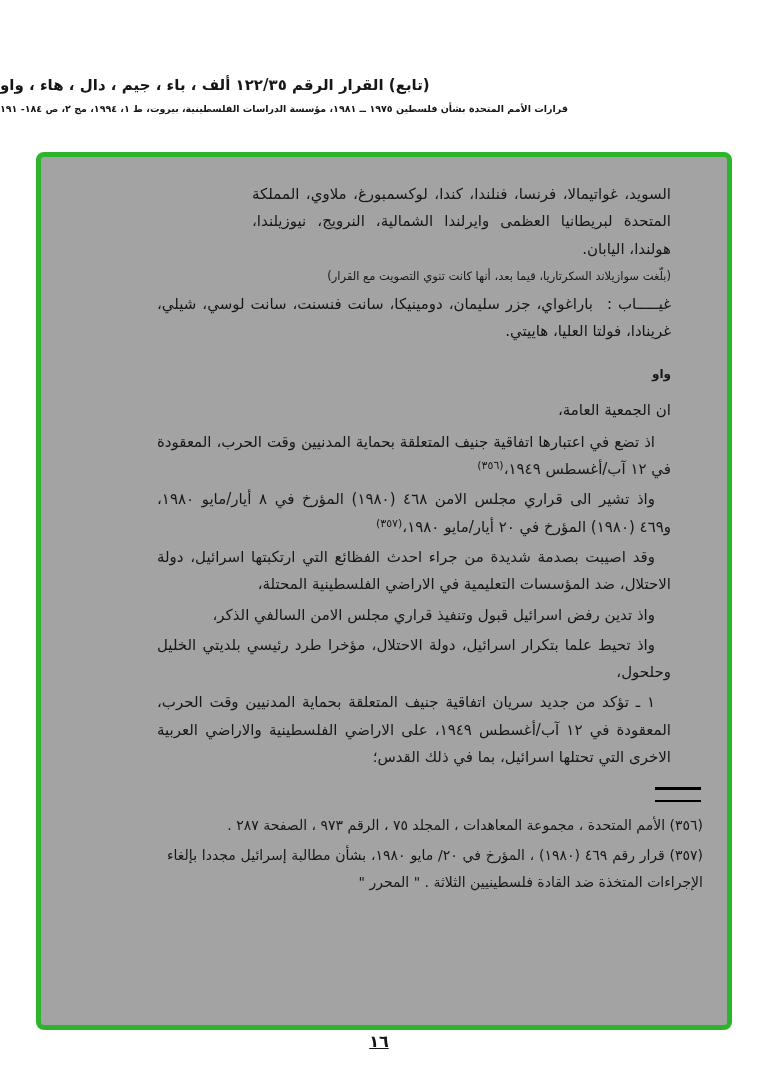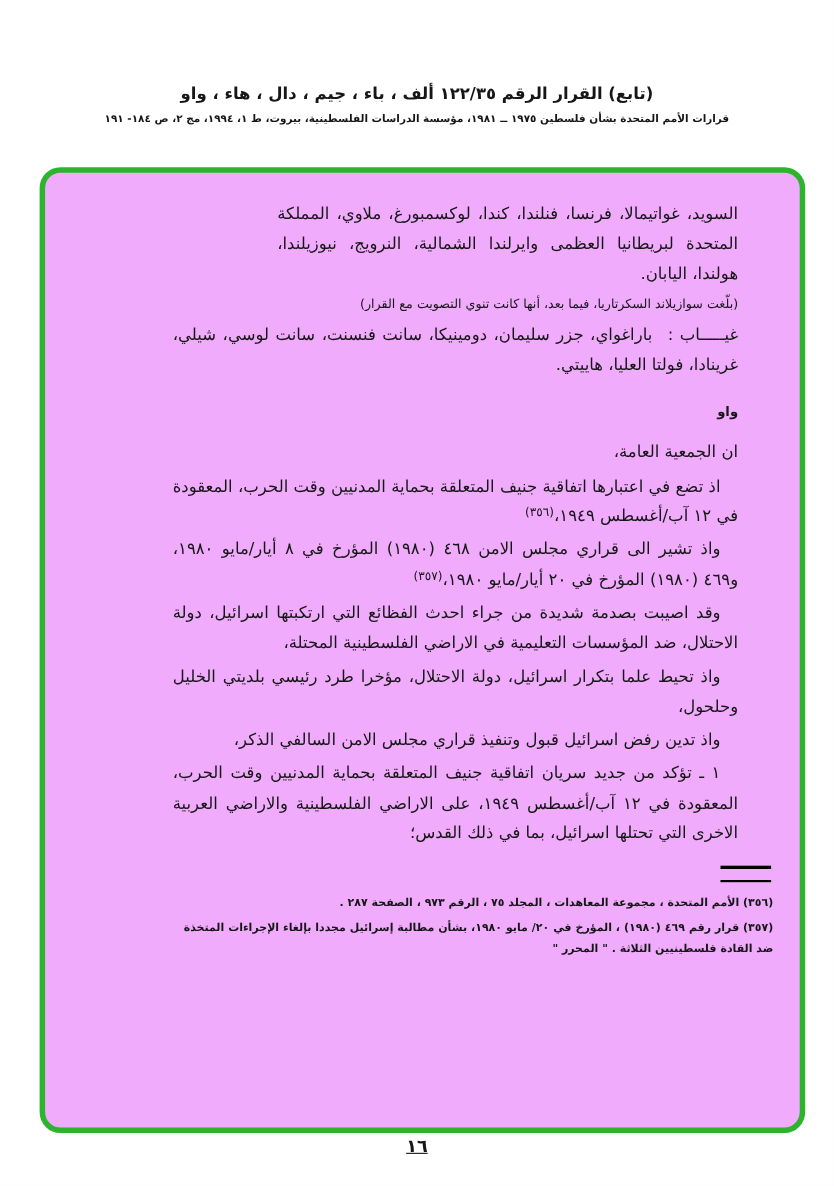--- a/index.html
+++ b/index.html
@@ -5,31 +5,31 @@
   html,body{margin:0;padding:0;background:#ffffff;}
   body{
     width:758px;height:1078px;
     font-family:"DejaVu Sans",sans-serif;
     color:#161616;
     -webkit-font-smoothing:antialiased;
   }
   .page{position:relative;width:758px;height:1078px;background:#fff;overflow:hidden;}
 
   
-  .doc-header{padding-top:76px;text-align:center;direction:rtl;}
+  .doc-header{padding-top:76px;text-align:left;direction:rtl;}
   .header-line1{font-size:15px;font-weight:700;letter-spacing:.2px;}
   .header-line2{font-size:9.5px;font-weight:700;margin-top:9px;}
 
   
   .frame{
     position:absolute;top:152px;left:36px;
     width:686px;height:868px;
     border:5px solid var(--frame-green,#2cb42c);
-    border-radius:19px;
-    background:#f0abfc;
+    border-radius:8px;
+    background:#a3a3a3;
     overflow:hidden;
   }
   .frame-inner{
     direction:rtl;
     text-align:justify;
     padding:24px 56px 14px 116px;
     font-size:15px;
     line-height:1.82;
   }
 
@@ -47,21 +47,21 @@
 
   .para{margin:0 0 3px;text-indent:16px;}
   .lead{font-weight:400;}
   .fn-ref{font-size:11px;position:relative;top:-5px;font-weight:400;margin-top:30px;}
 
   .fn-rules{margin:16px -30px 6px 0;}
   .fn-rule{width:46px;height:2.5px;background:#000;margin:0 0 10px auto;}
 
   .footnotes{
     margin:0 -32px 0 10px;
-    font-size:10px;font-weight:700;line-height:1.95;
+    font-size:14px;font-weight:400;line-height:1.95;
     text-align:justify;
   }
   .footnote{margin:0 0 2px;}
 
   .page-number{
     position:absolute;left:0;right:0;top:1032px;
     text-align:center;font-size:16px;font-weight:700;text-decoration:underline;
   }
 </style>
 </head>
@@ -86,23 +86,23 @@
       <div class="waw">واو</div>
 
       <p class="opening">ان الجمعية العامة،</p>
 
       <p class="para"><span class="lead">اذ تضع في اعتبارها</span><span> اتفاقية جنيف المتعلقة بحماية المدنيين وقت الحرب، المعقودة في ١٢ آب/أغسطس ١٩٤٩،</span><span class="fn-ref">(٣٥٦)</span></p>
 
       <p class="para"><span class="lead">واذ تشير</span><span> الى قراري مجلس الامن ٤٦٨ (١٩٨٠) المؤرخ في ٨ أيار/مايو ١٩٨٠، و٤٦٩ (١٩٨٠) المؤرخ في ٢٠ أيار/مايو ١٩٨٠،</span><span class="fn-ref">(٣٥٧)</span></p>
 
       <p class="para"><span class="lead">وقد اصيبت بصدمة شديدة</span><span> من جراء احدث الفظائع التي ارتكبتها اسرائيل، دولة الاحتلال، ضد المؤسسات التعليمية في الاراضي الفلسطينية المحتلة،</span><span class="fn-ref"></span></p>
 
+      <p class="para"><span class="lead">واذ تدين</span><span> رفض اسرائيل قبول وتنفيذ قراري مجلس الامن السالفي الذكر،</span><span class="fn-ref"></span></p>
+
       <p class="para"><span class="lead">واذ تحيط علما</span><span> بتكرار اسرائيل، دولة الاحتلال، مؤخرا طرد رئيسي بلديتي الخليل وحلحول،</span><span class="fn-ref"></span></p>
-
-      <p class="para"><span class="lead">واذ تدين</span><span> رفض اسرائيل قبول وتنفيذ قراري مجلس الامن السالفي الذكر،</span><span class="fn-ref"></span></p>
 
       <p class="para"><span class="lead">١ ـ تؤكد من جديد</span><span> سريان اتفاقية جنيف المتعلقة بحماية المدنيين وقت الحرب، المعقودة في ١٢ آب/أغسطس ١٩٤٩، على الاراضي الفلسطينية والاراضي العربية الاخرى التي تحتلها اسرائيل، بما في ذلك القدس؛</span><span class="fn-ref"></span></p>
 
       <div class="fn-rules">
         <div class="fn-rule"></div>
         <div class="fn-rule"></div>
       </div>
 
       <div class="footnotes">
         <p class="footnote">(٣٥٦) الأمم المتحدة ، مجموعة المعاهدات ، المجلد ٧٥ ، الرقم ٩٧٣ ، الصفحة ٢٨٧ .</p>

